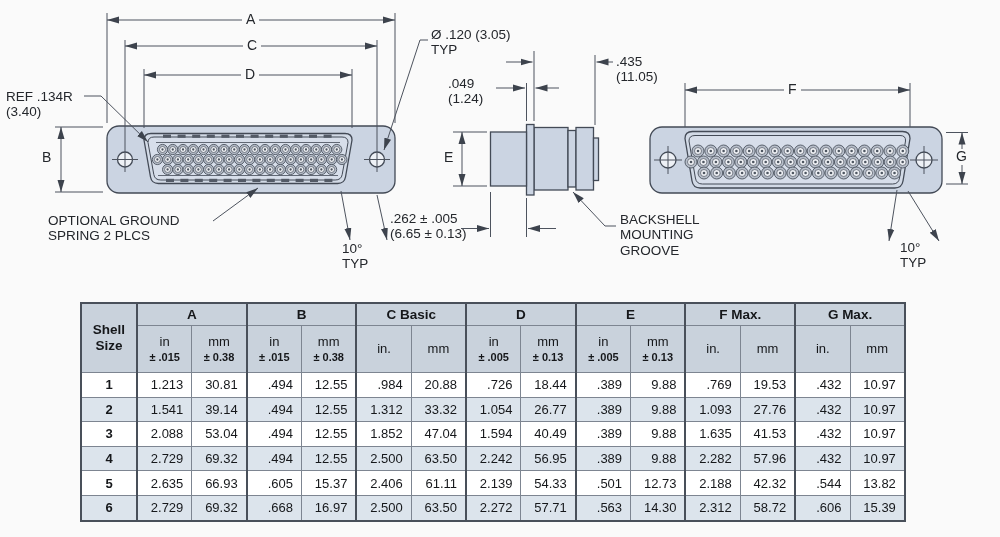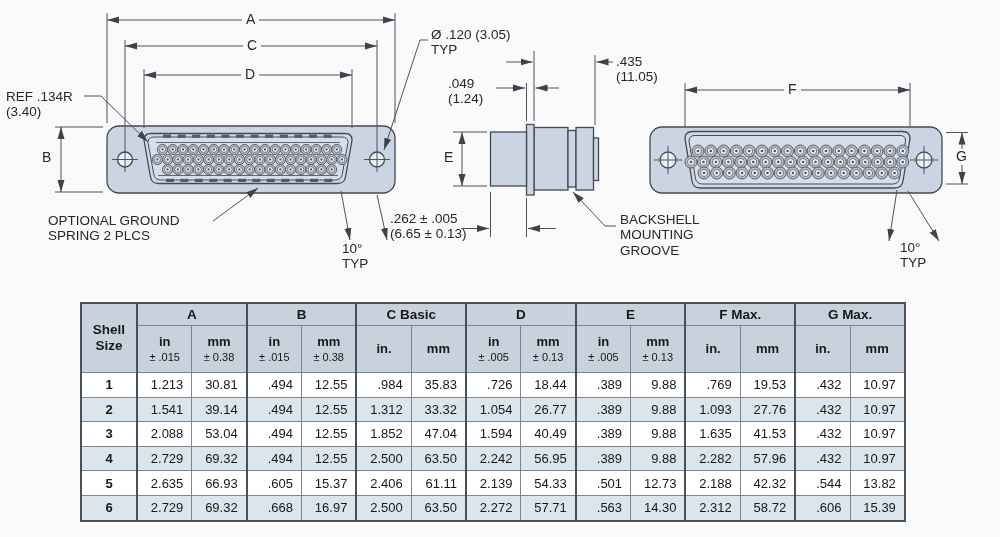--- a/index.html
+++ b/index.html
@@ -12,22 +12,22 @@
   .rgt{white-space:normal;}
   
   .tblwrap{position:absolute;left:80px;top:302px;}
   table{border-collapse:collapse;table-layout:fixed;width:824px;background:#fff;border:2px solid #49505a;}
   th,td{border:1px solid #7d8591;padding:0;margin:0;overflow:hidden;}
   .gb{border-left:2px solid #49505a !important;}
   thead th{background:#c9d2dc;color:#15171a;}
   thead tr.grp th{height:21px;font-size:13.5px;font-weight:bold;}
   thead tr.sub th{height:46px;vertical-align:middle;}
   th.shellhd{font-size:13.5px;font-weight:bold;line-height:1.18;}
-  .u{font-weight:bold;font-size:13px;line-height:1.3;}
-  .tol{font-weight:normal;font-size:11px;line-height:1.2;}
+  .u{font-weight:normal;font-size:13px;line-height:1.3;}
+  .tol{font-weight:bold;font-size:11px;line-height:1.2;}
   tbody td{height:23.6px;text-align:right;padding-right:8px;font-size:13px;color:#16181b;}
   tbody th{height:23.6px;text-align:center;font-size:13px;font-weight:bold;color:#15171a;}
   tbody tr:nth-child(even){background:#dce4ec;}
 </style>
 </head>
 <body>
 
 <div class="canvas">
 
   <svg width="1000" height="295" viewBox="0 0 1000 295">
@@ -604,21 +604,21 @@
           </tr>
         </thead>
       <tbody id="dim-tbody">
           <tr>
             <th>1</th>
             <td class="gb">1.213</td>
             <td>30.81</td>
             <td class="gb">.494</td>
             <td>12.55</td>
             <td class="gb">.984</td>
-            <td>35.83</td>
+            <td>20.88</td>
             <td class="gb">.726</td>
             <td>18.44</td>
             <td class="gb">.389</td>
             <td>9.88</td>
             <td class="gb">.769</td>
             <td>19.53</td>
             <td class="gb">.432</td>
             <td>10.97</td>
           </tr>
           <tr>

